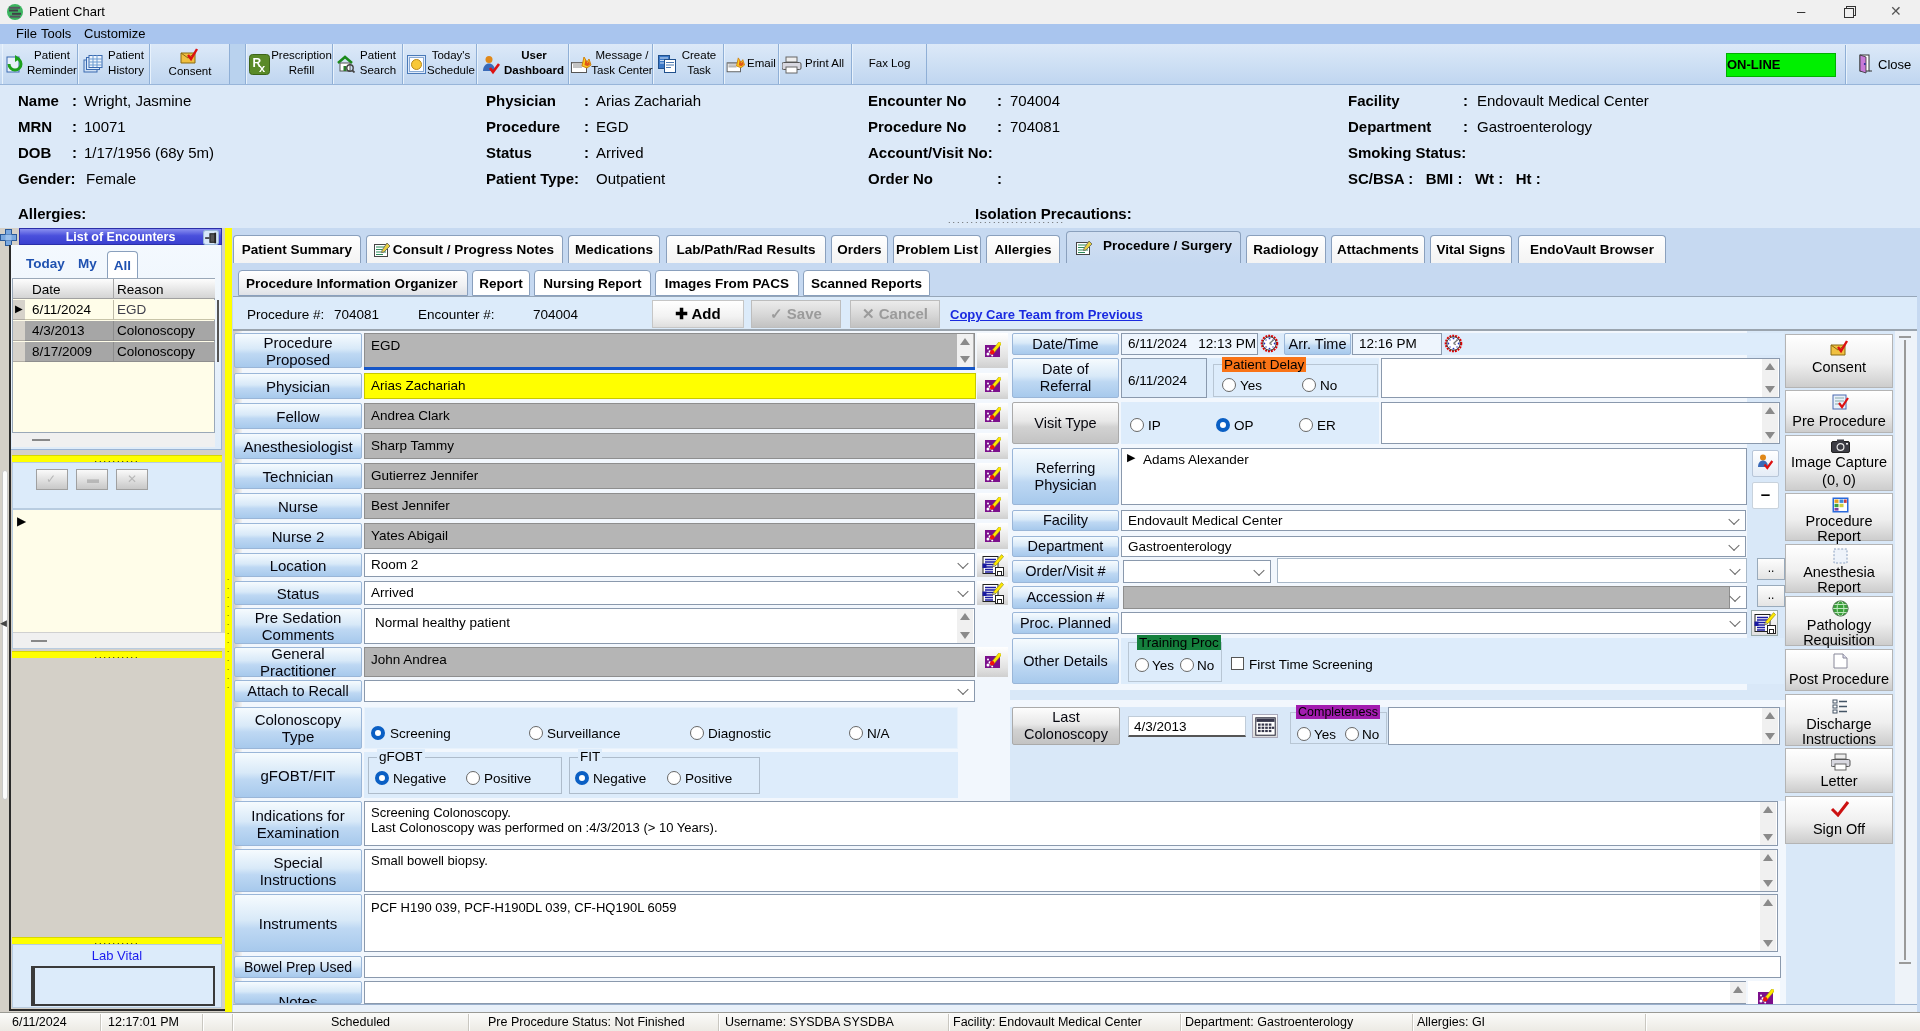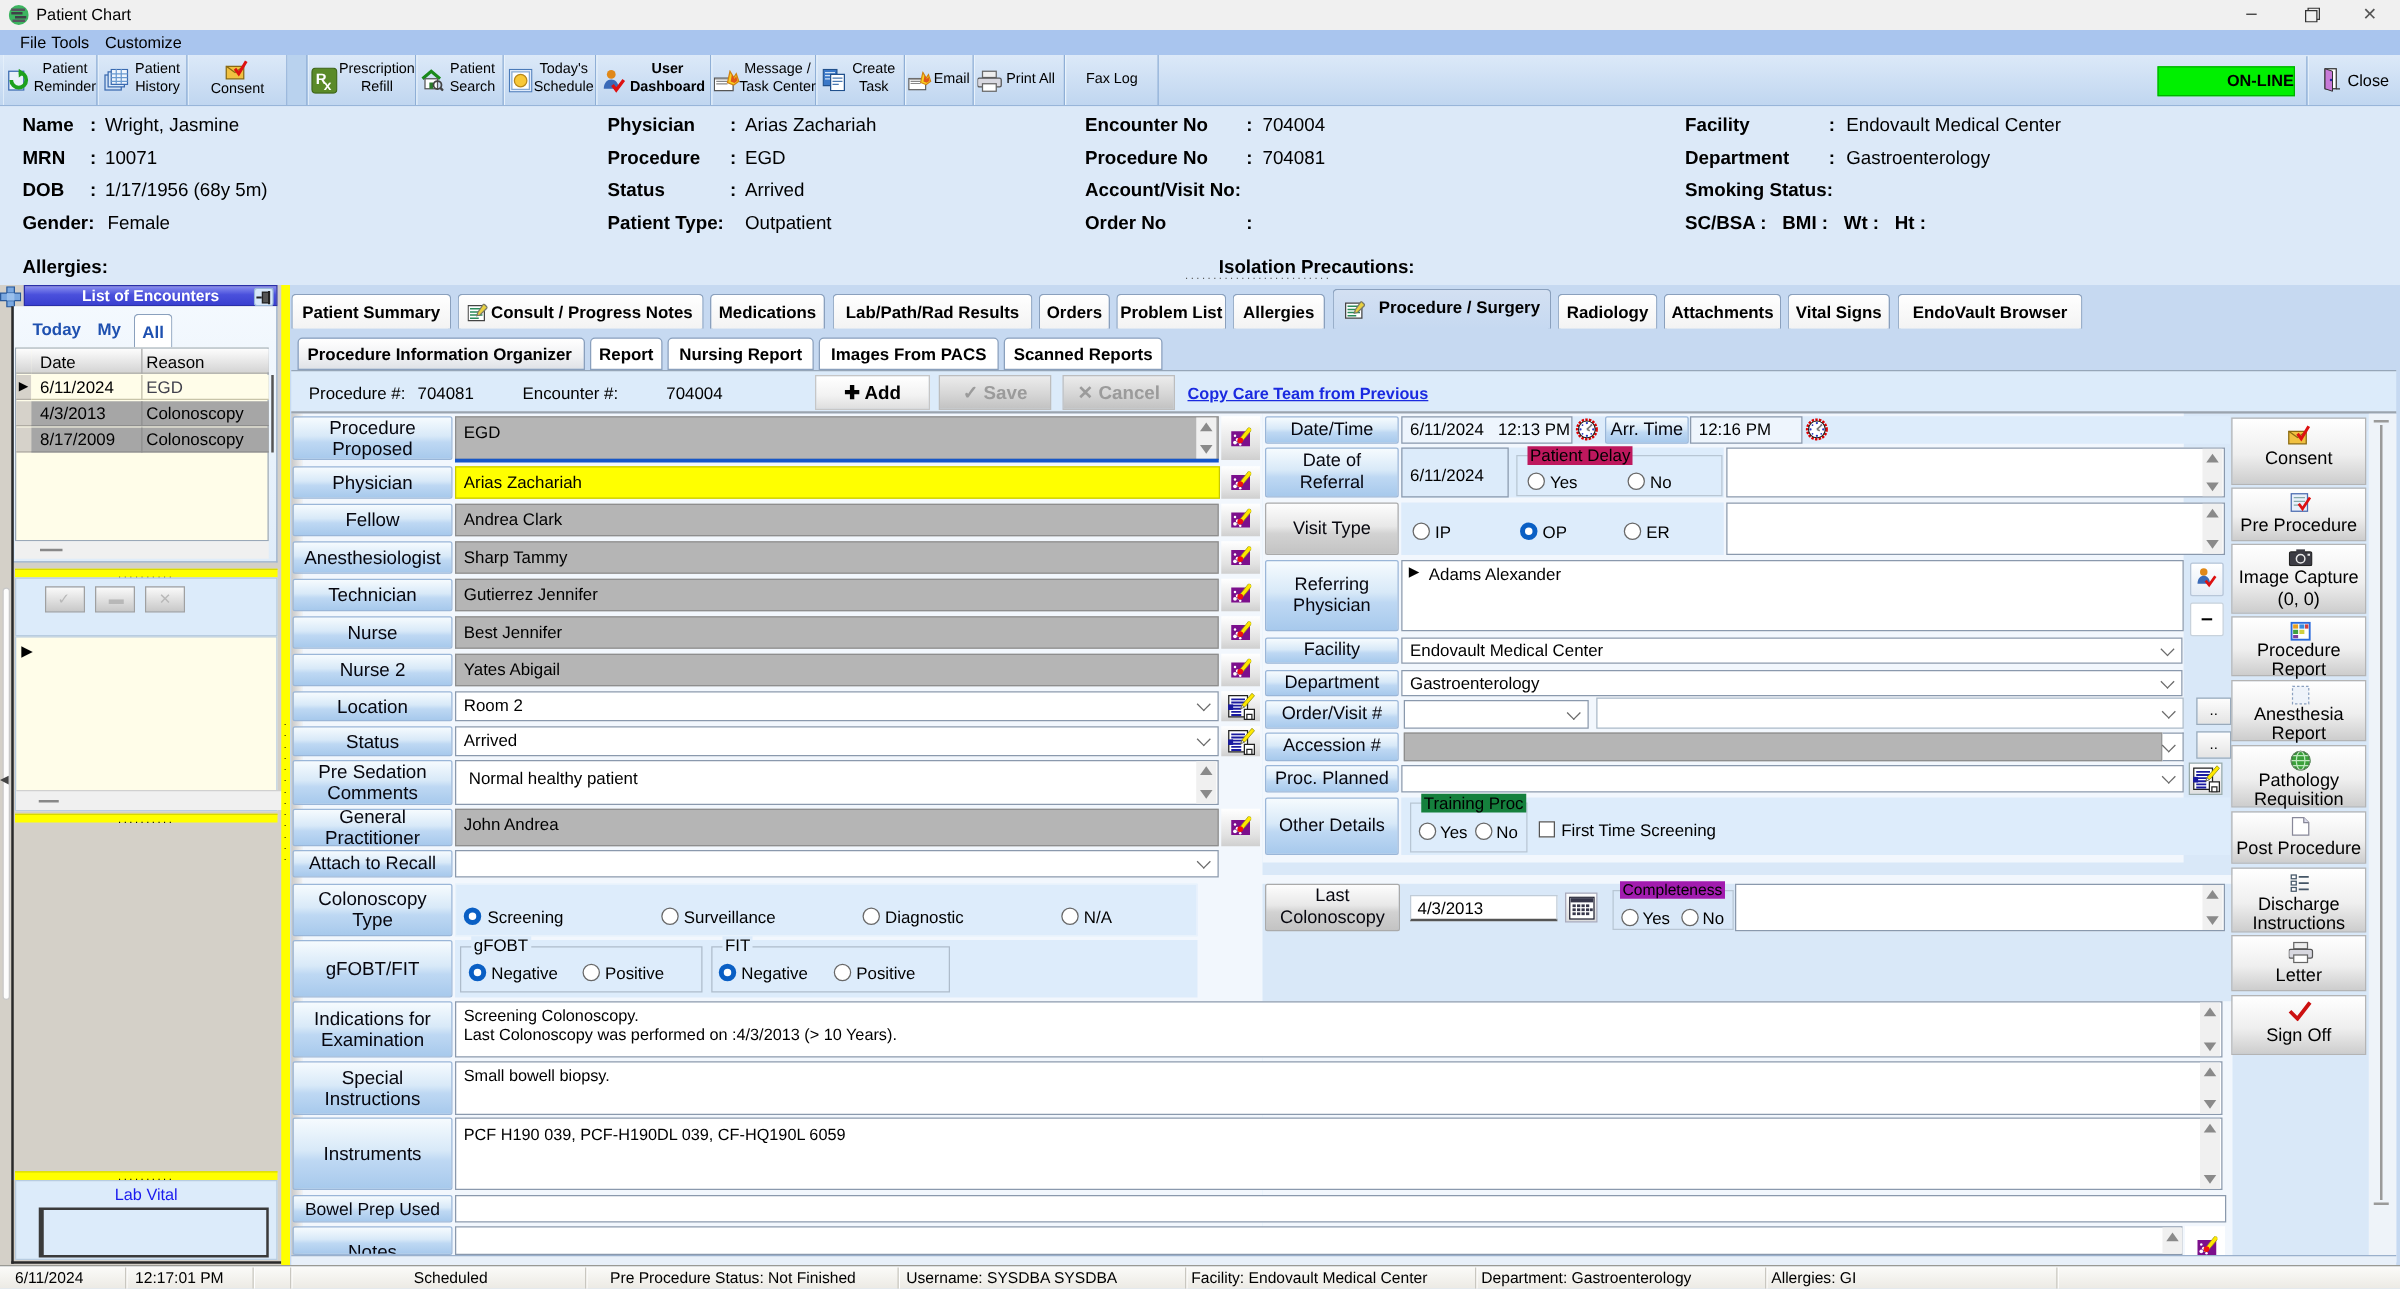--- a/index.html
+++ b/index.html
@@ -179,21 +179,21 @@
   </div>
   <div class="tbtn" style="left:779px;width:73px">
     <svg class="abs" style="left:3px;top:12px" width="20" height="18">
         <use href="#printer"></use>
       </svg>
     <span class="lab" style="top:13px;left:26px">Print All</span>
   </div>
   <div class="tbtn" style="left:852px;width:75px">
     <span class="lab" style="top:13px;left:0;width:75px">Fax Log</span>
   </div>
-  <div class="abs" style="left:1726px;top:9px;width:110px;height:24px;background:#00f000;border:1px solid #00b000;text-align:right;font-size:13px;font-weight:bold;line-height:22px">ON-LINE</div>
+  <div class="abs" style="left:1726px;top:9px;width:110px;height:24px;background:#00f000;border:1px solid #00b000;text-align:left;font-size:13px;font-weight:bold;line-height:22px">ON-LINE</div>
   <div class="abs" style="left:1845px;top:1px;width:74px;height:39px;border-left:1px solid #8fafd6;box-shadow:inset 1px 0 0 #e8f2fc">
     <svg class="abs" style="left:12px;top:9px" width="16" height="20" viewBox="0 0 16 20">
         <rect x="2" y="1" width="9" height="16" fill="#fff" stroke="#333"></rect>
         <path d="M2 1 l6 2 v16 l-6-2z" fill="#c87ad8" stroke="#333" stroke-width="0.8"></path>
         <circle cx="6.8" cy="10" r="1" fill="#2a2aa0"></circle>
         <path d="M11 17 h3" stroke="#333"></path>
       </svg>
     <span class="abs" style="left:32px;top:12px;font-size:13px">Close</span>
   </div>
 </div>
@@ -399,21 +399,21 @@
   </svg>
 <div class="lblbtn" style="left:1284px;top:333px;width:67px;height:22px;font-size:14.5px">Arr. Time</div>
 <div class="whitefield" style="left:1352px;top:333px;width:90px;height:22px;background:#eef5fd;padding-top:2px">12:16 PM</div>
 <svg class="abs" style="left:1444px;top:334px" width="19" height="19">
     <use href="#clock"></use>
   </svg>
 
 <div class="lblbtn" style="left:1012px;top:358px;width:107px;height:40px;font-size:14.5px">Date of<br>Referral</div>
 <div class="whitefield" style="left:1121px;top:358px;width:86px;height:40px;background:#dcebfa;padding-top:14px">6/11/2024</div>
 <div class="grpbox" style="left:1213px;top:364px;width:165px;height:33px;border-color:#b8c6d4">
-    <span class="cap" style="background:#be185d;top:-8px">Patient Delay</span>
+    <span class="cap" style="background:#f97316;top:-8px">Patient Delay</span>
   </div>
 <div class="radio" style="left:1222px;top:378px"></div>
 <span class="rlab" style="left:1240px;top:378px">Yes</span>
 <div class="radio" style="left:1302px;top:378px"></div>
 <span class="rlab" style="left:1320px;top:378px">No</span>
 <div class="whitefield" style="left:1381px;top:358px;width:399px;height:40px"></div>
 <div class="spin" style="left:1762px;top:359px;height:38px">
     <i class="u"></i>
     <i class="d"></i>
   </div>

